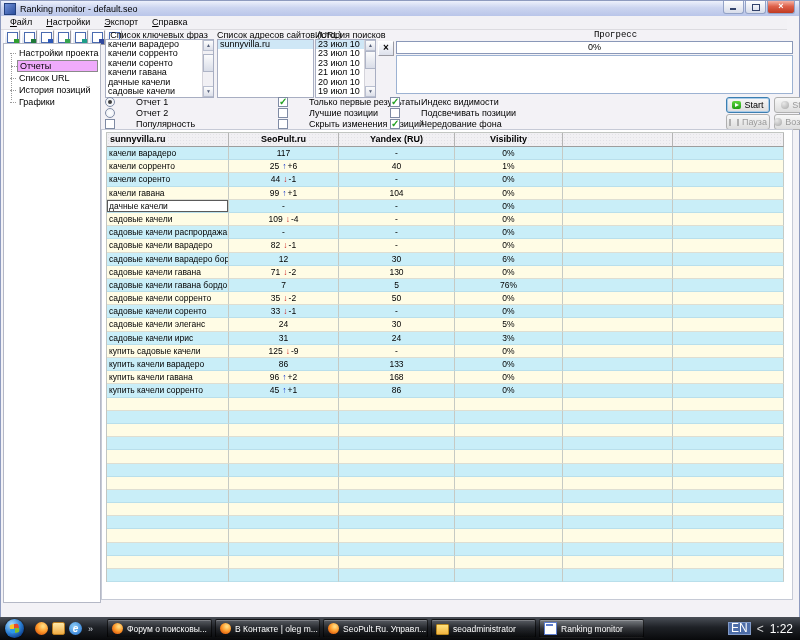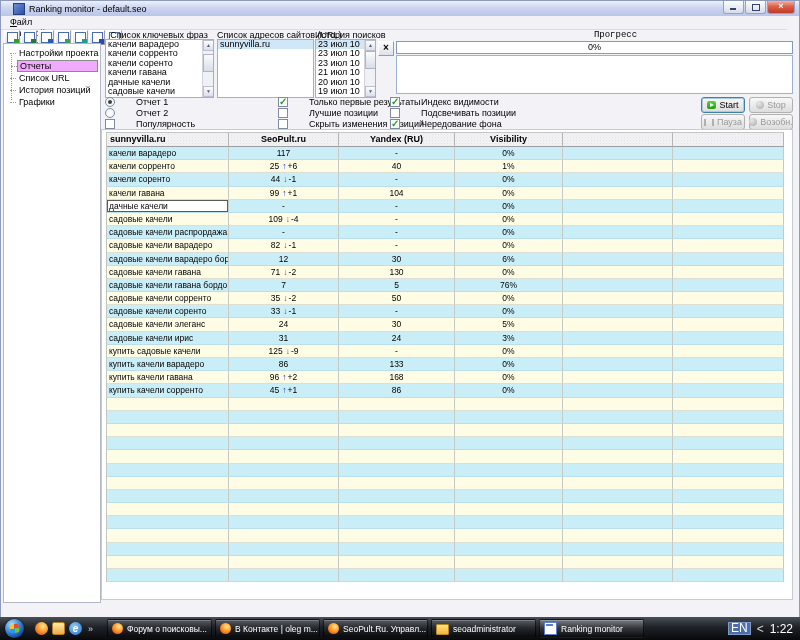--- a/index.html
+++ b/index.html
@@ -4,32 +4,32 @@
 <style>
   html,body{margin:0;padding:0;}
   body{width:800px;height:640px;overflow:hidden;font-family:"Liberation Sans",sans-serif;font-size:9px;color:#000;}
   .screen{position:relative;width:800px;height:640px;background:#d8d8d8;}
   
   .window{position:absolute;left:0;top:0;width:798px;height:616px;border:1px solid #8e9bbf;
     background-color:#f3f2f6;
     background-image:radial-gradient(#e2e1e8 22%,transparent 23%),radial-gradient(#e2e1e8 22%,transparent 23%);
     background-size:4px 4px;background-position:0 0,2px 2px;}
   .titlebar{position:absolute;left:0;top:0;right:0;height:15px;
-    background:linear-gradient(#edf1fc,#ccd5f0 45%,#b9c5e9);display:flex;align-items:center;padding-left:12px;}
+    background:linear-gradient(#edf1fc,#ccd5f0 45%,#b9c5e9);display:flex;align-items:center;padding-left:3px;}
   .title-icon{width:10px;height:10px;background:linear-gradient(135deg,#6f8fd8,#2c4f9e);border:1px solid #23407e;flex:none;}
   .title-text{margin-left:4px;white-space:nowrap;}
   .win-controls{position:absolute;right:4px;top:0;display:flex;gap:1px;}
   .win-btn{width:19px;height:12px;border:1px solid #93a2c6;border-top:none;border-radius:0 0 3px 3px;
     background:linear-gradient(#fefefe,#d7dcea);position:relative;}
   .win-btn .mini{position:absolute;left:6px;bottom:3px;width:6px;height:2px;background:#33436b;}
   .win-btn .maxi{position:absolute;left:6px;top:3px;width:6px;height:5px;border:1px solid #33436b;}
   .win-btn.close{width:26px;background:linear-gradient(#f6b2a4,#dd604a 45%,#bf3a22);color:#fff;
     text-align:center;line-height:11px;font-weight:bold;font-size:9px;}
   .menubar{position:absolute;left:0;top:15px;right:12px;height:13px;background:#f2f1f5;border-bottom:1px solid #dcdbe0;
-    display:flex;padding-left:2px;flex-direction:column;}
+    display:flex;padding-left:2px;}
   .menu-item{padding:1px 7px 0 7px;display:inline-block;}
   .menu-item::first-letter{text-decoration:underline;}
   
   .toolbar{position:absolute;left:3px;top:29px;display:flex;gap:1px;}
   .tbtn{width:14px;height:13px;border:1px solid;border-color:#fff #9a9aa2 #9a9aa2 #fff;
     background:linear-gradient(#fdfdfe,#dde1ec);position:relative;}
   .ticon{position:absolute;left:2px;top:1px;width:9px;height:9px;background:#fff;border:1px solid #4a6bb0;}
   .ticon::after{content:'';position:absolute;right:-2px;bottom:-2px;width:5px;height:5px;}
   .t1::after{background:#2f9e2f;} .t2::after{background:#1f7a3a;} .t3::after{background:#2c58b8;}
   .t4::after{background:#35a34f;} .t5::after{background:#1f9e8a;} .t6::after{background:#30489e;}
@@ -64,21 +64,21 @@
   
   .optcol{position:absolute;display:flex;flex-direction:column;gap:2px;}
   #opt-col1{left:104px;top:96px;} #opt-col2{left:277px;top:96px;} #opt-col3{left:389px;top:96px;}
   .opt{display:flex;align-items:center;gap:21px;height:9px;white-space:nowrap;}
   .radio{width:8px;height:8px;border-radius:50%;border:1px solid #7f8ba4;background:radial-gradient(#fff,#e9edf4);position:relative;flex:none;}
   .radio.checked::after{content:'';position:absolute;left:2px;top:2px;width:4px;height:4px;border-radius:50%;background:#3d3d3d;}
   .checkbox{width:8px;height:8px;border:1px solid #7f8ba4;background:#fff;flex:none;color:#21a121;
     font-size:10px;line-height:8px;font-weight:bold;text-align:center;}
   
   .btn{position:absolute;height:14px;border:1px solid #8e9094;border-radius:3px;
-    background:linear-gradient(#f8f8f8,#dddddd);display:flex;align-items:center;justify-content:center;gap:3px;}
+    background:linear-gradient(#f8f8f8,#dddddd);display:flex;align-items:center;justify-content:center;gap:3px;margin-left:25px;}
   #btn-start{left:700px;top:96px;width:42px;border-color:#3c7fb1;box-shadow:inset 0 0 0 1px #a9cbe8;}
   #btn-stop{left:748px;top:96px;width:42px;}
   #btn-pause{left:700px;top:113px;width:42px;}
   #btn-resume{left:748px;top:113px;width:42px;}
   .btn.disabled{color:#9a9a9a;border-color:#b0b0b0;}
   .ic-start{width:9px;height:8px;border-radius:2px;background:linear-gradient(#5ed43e,#1f9e12);position:relative;flex:none;}
   .ic-start::after{content:'';position:absolute;left:3px;top:2px;border-left:4px solid #fff;border-top:2px solid transparent;border-bottom:2px solid transparent;}
   .ic-gray{width:8px;height:8px;border-radius:50%;background:radial-gradient(circle at 35% 30%,#e8e8e8,#a8a8a8);flex:none;}
   .ic-pause{width:6px;height:7px;border-left:2px solid #b0b0b0;border-right:2px solid #b0b0b0;flex:none;}
   

